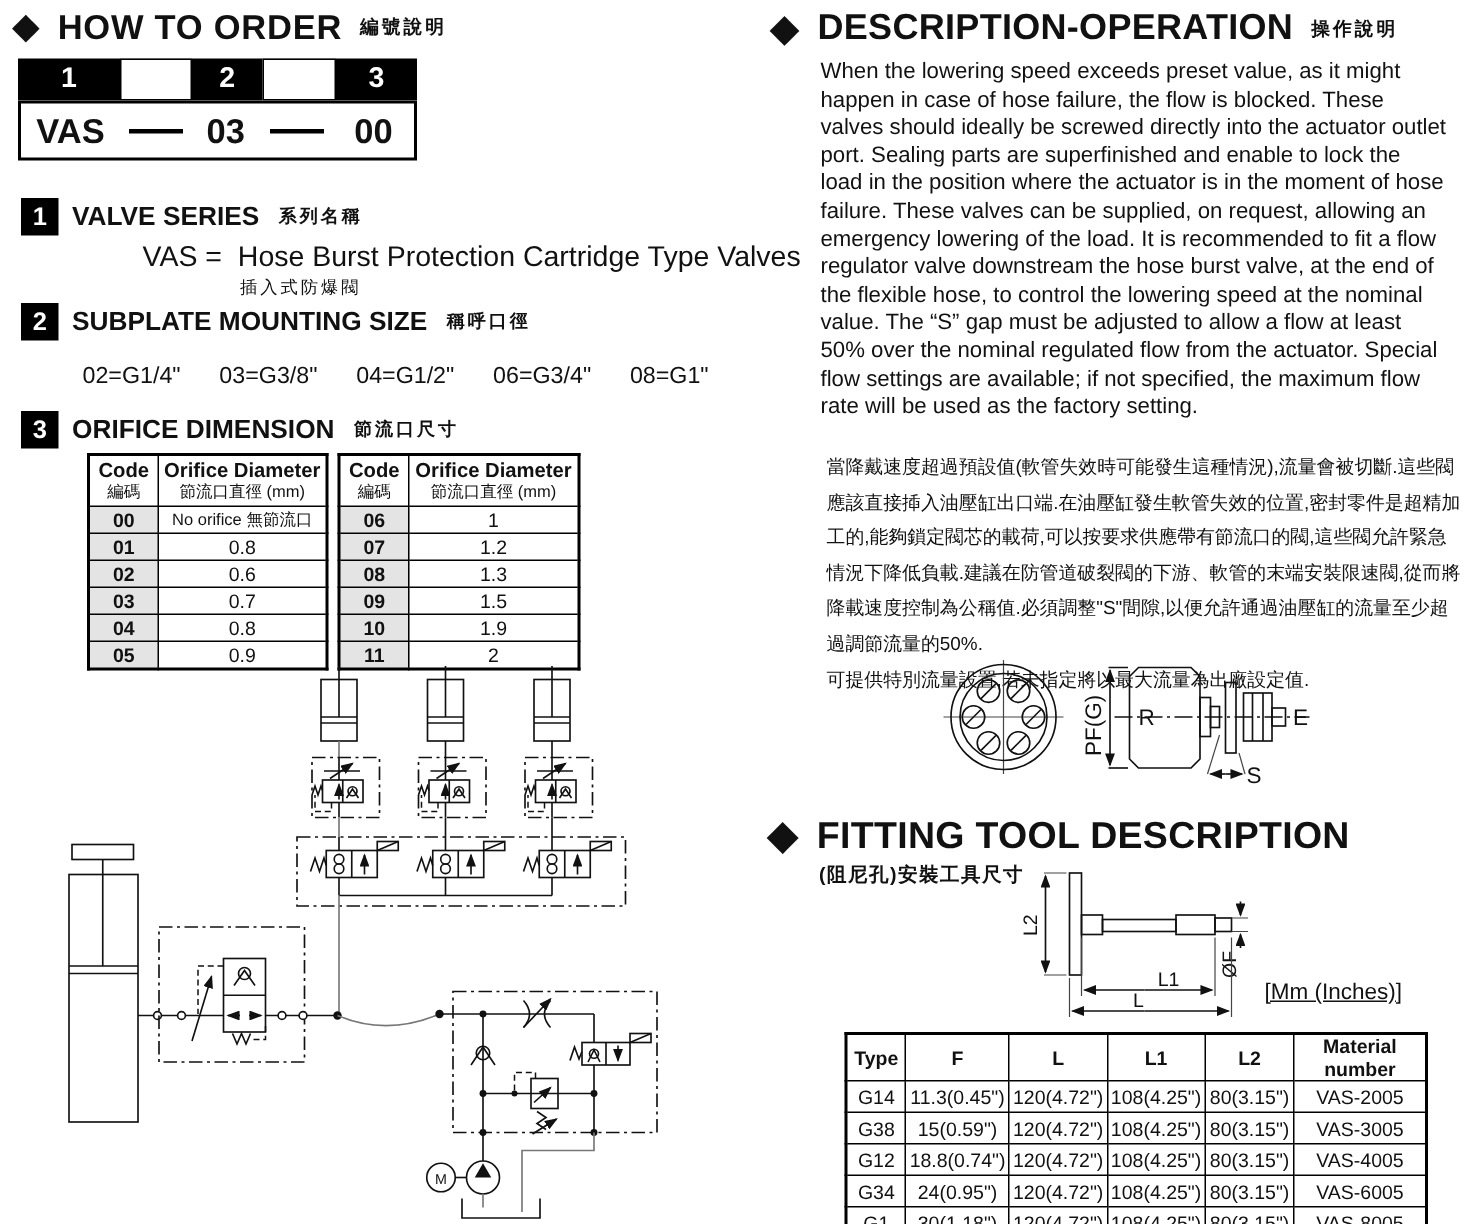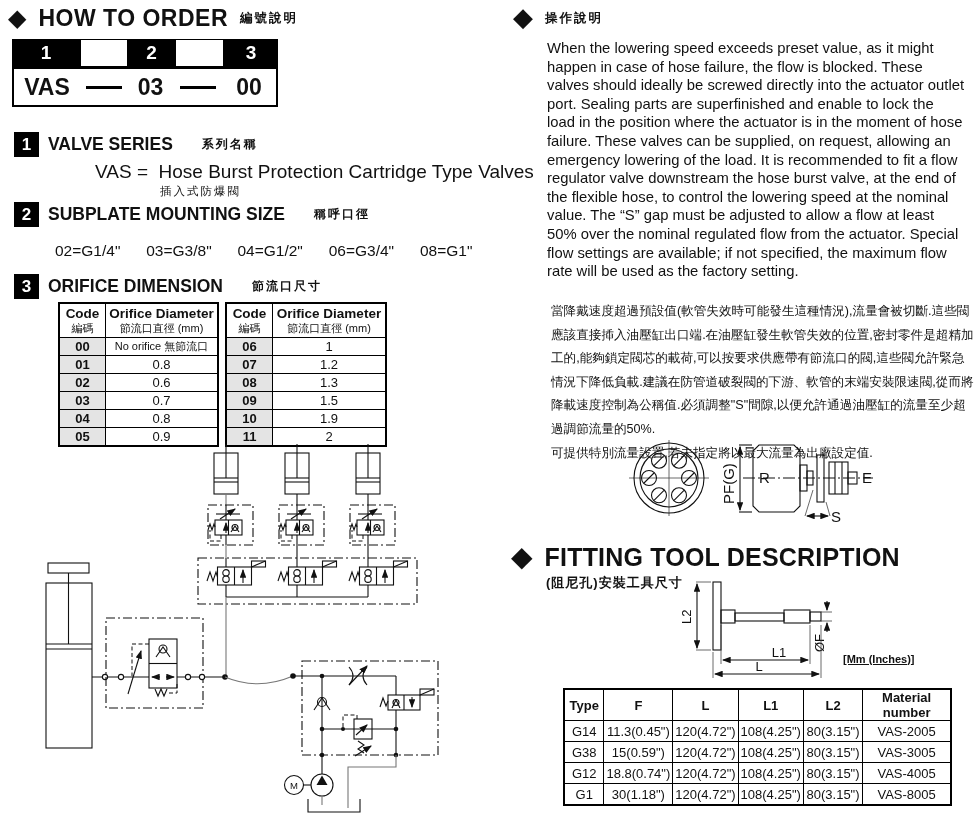--- a/index.html
+++ b/index.html
@@ -7,21 +7,21 @@
   .abs{position:absolute;}
   .hdr{display:flex;align-items:center;gap:12px;}
   .diamond{font-size:24px;line-height:1;transform:translateY(-1px);}
   .h1{font-size:23px;font-weight:bold;letter-spacing:.5px;white-space:nowrap;}
   .h1b{font-size:24px;font-weight:bold;letter-spacing:.2px;white-space:nowrap;}
   .hzh{font-size:12.5px;font-weight:bold;letter-spacing:2px;white-space:nowrap;}
   .numsq{width:25px;height:25px;background:#000;color:#fff;font-weight:bold;font-size:17px;
     display:flex;align-items:center;justify-content:center;}
   .sect{display:flex;align-items:center;gap:9px;}
   .sect .t{font-size:17.5px;font-weight:bold;white-space:nowrap;}
-  .sect .z{font-size:12px;font-weight:bold;letter-spacing:2px;margin-left:20px;white-space:nowrap;}
+  .sect .z{font-size:12px;font-weight:bold;letter-spacing:2px;margin-left:4px;white-space:nowrap;}
   
   .ocbox{width:266px;}
   .ocrow1{display:flex;height:28px;background:#000;}
   .ocrow1 .c{display:flex;align-items:center;justify-content:center;color:#fff;
     font-weight:bold;font-size:19px;}
   .ocrow1 .w{background:#fff;margin:0;border:1px solid #000;}
   .ocrow2{display:flex;height:36px;border:2px solid #000;background:#fff;align-items:center;}
   .ocrow2 .v{font-weight:bold;font-size:23px;display:flex;justify-content:center;align-items:center;}
   .dashbar{height:3px;background:#000;width:36px;margin:auto;}
   
@@ -35,21 +35,21 @@
   .otable td.code{background:#e4e4e4;font-weight:bold;width:45px;}
   .otable td.small{font-size:11px;}
   .ftable{border:2px solid #000;font-size:13px;text-align:center;}
   .ftable th,.ftable td{border:1px solid #000;padding:0 2px;}
   .ftable th{height:21px;font-size:13px;}
   .ftable td{height:20px;}
   .para-en{font-size:14.8px;line-height:18.6px;width:418px;text-align:left;}
   .para-zh{font-size:12.6px;line-height:23.6px;width:426px;}
   .para-zh p{margin:0;}
   .pre{white-space:pre;}
-  .units{font-size:11px;text-decoration:underline;font-weight:bold;}
+  .units{font-size:15px;text-decoration:underline;}
   svg{font-family:"Liberation Sans",sans-serif;}
   svg .ln{stroke:#111;stroke-width:1.1;fill:none;}
   svg .thin{stroke:#444;stroke-width:.8;fill:none;}
   svg .gray{stroke:#777;stroke-width:1.1;fill:none;}
   svg .dd{stroke:#111;stroke-width:1.1;fill:none;stroke-dasharray:9 3 2 3;}
   svg .dsh{stroke:#111;stroke-width:1;fill:none;stroke-dasharray:4 2.5;}
   svg .wcirc{stroke:#111;stroke-width:1.1;fill:#fff;}
   svg text{fill:#111;}
 </style>
 </head>
@@ -322,20 +322,21 @@
   <polygon points="322,337.5 316.5,347 327.5,347" fill="#111"></polygon>
   <circle class="ln" cx="294" cy="347" r="9.5"></circle>
   <text x="294" y="351" font-size="9.5" text-anchor="middle">M</text>
   <line class="ln" x1="303.5" y1="347" x2="311" y2="347"></line>
   <line class="gray" x1="322" y1="358" x2="322" y2="367"></line>
   <path class="ln" d="M308,361 L308,374 L360,374 L360,361"></path>
 </svg>
 
 <div class="abs hdr" style="left:513px;top:5px;">
   <span class="diamond" style="font-size:26px;">◆</span>
+  <span class="h1b">DESCRIPTION-OPERATION</span>
   <span class="hzh">操作說明</span>
 </div>
 
 <div class="abs para-en" style="left:547px;top:39px;">When the lowering speed exceeds preset value, as it might happen in case of hose failure, the flow is blocked. These valves should ideally be screwed directly into the actuator outlet port. Sealing parts are superfinished and enable to lock the load in the position where the actuator is in the moment of hose failure. These valves can be supplied, on request, allowing an emergency lowering of the load. It is recommended to fit a flow regulator valve downstream the hose burst valve, at the end of the flexible hose, to control the lowering speed at the nominal value. The “S” gap must be adjusted to allow a flow at least 50% over the nominal regulated flow from the actuator. Special flow settings are available; if not specified, the maximum flow rate will be used as the factory setting.</div>
 
 <div class="abs para-zh" style="left:551px;top:300px;">
   <p>當降戴速度超過預設值(軟管失效時可能發生這種情況),流量會被切斷.這些閥應該直接揷入油壓缸出口端.在油壓缸發生軟管失效的位置,密封零件是超精加工的,能夠鎖定閥芯的載荷,可以按要求供應帶有節流口的閥,這些閥允許緊急情況下降低負載.建議在防管道破裂閥的下游、軟管的末端安裝限速閥,從而將降載速度控制為公稱值.必須調整"S"間隙,以便允許通過油壓缸的流量至少超過調節流量的50%.</p>
   <p>可提供特別流量設置,若未指定將以最大流量為出廠設定值.</p>
 </div>
 
@@ -471,20 +472,28 @@
     </tr>
     <tr>
       <td>G12</td>
         <td>18.8(0.74")</td>
         <td>120(4.72")</td>
         <td>108(4.25")</td>
         <td>80(3.15")</td>
         <td>VAS-4005</td>
     </tr>
     <tr>
+      <td>G34</td>
+        <td>24(0.95")</td>
+        <td>120(4.72")</td>
+        <td>108(4.25")</td>
+        <td>80(3.15")</td>
+        <td>VAS-6005</td>
+    </tr>
+    <tr>
       <td>G1</td>
         <td>30(1.18")</td>
         <td>120(4.72")</td>
         <td>108(4.25")</td>
         <td>80(3.15")</td>
         <td>VAS-8005</td>
     </tr>
   </tbody>
 </table>
 

